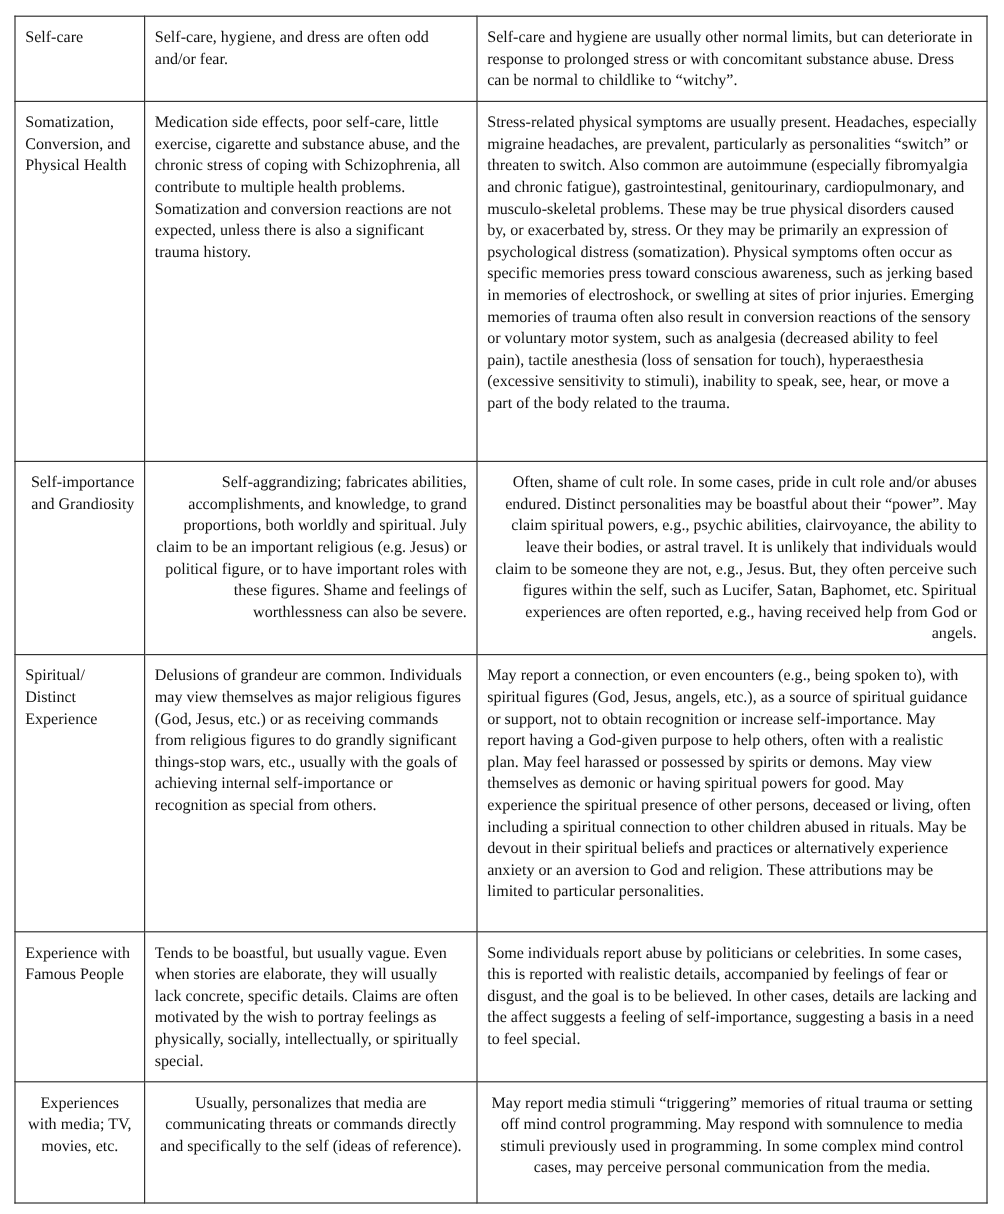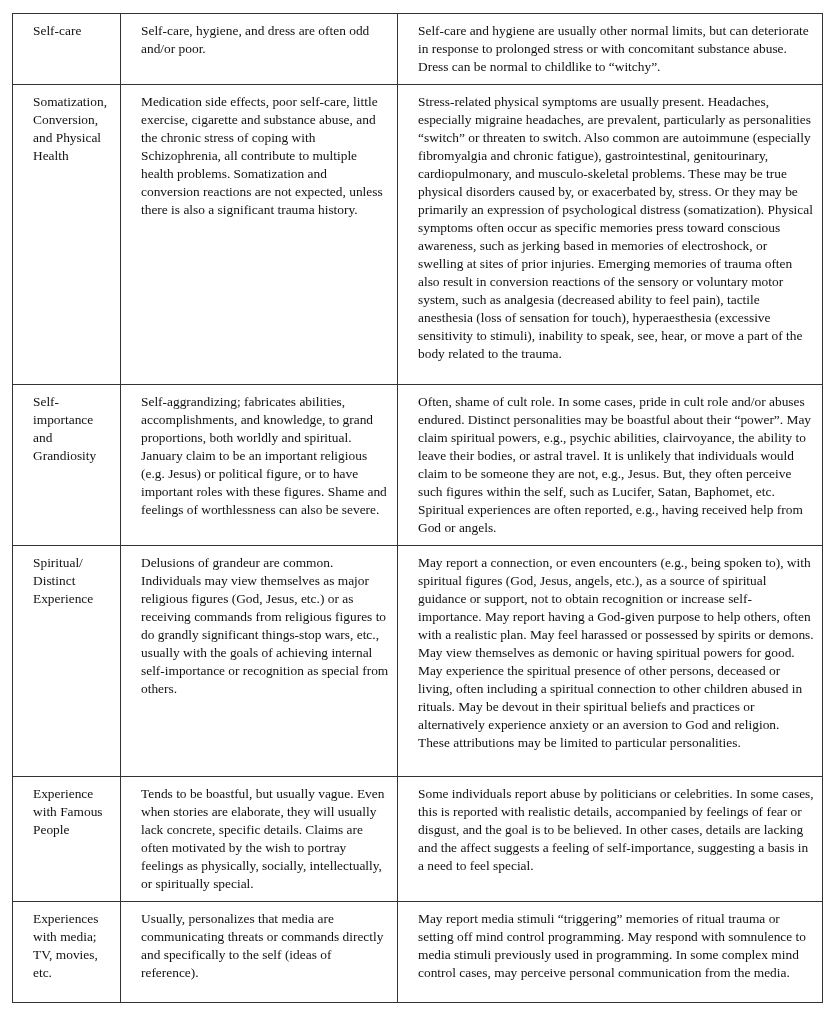--- a/index.html
+++ b/index.html
@@ -1,54 +1,54 @@
 <!DOCTYPE html>
 <html><head>
 <meta charset="utf-8">
 <style>
   html, body { margin: 0; padding: 0; background: #ffffff; }
   body { width: 837px; height: 1012px; position: relative; overflow: hidden;
          font-family: "Liberation Serif", "DejaVu Serif", serif; color: #111; }
   table.grid { position: absolute; left: 12px; top: 13px; width: 810px;
                border-collapse: collapse; table-layout: fixed; }
   table.grid td { border: 1.5px solid #333; vertical-align: top;
-                  font-size: 13.4px; line-height: 18px; padding: 8px 8px 8px 20px; }
+                  font-size: 13.4px; line-height: 18px; padding: 8px 8px 8px 8px; }
   col.c1 { width: 108px; }
   col.c2 { width: 277px; }
   col.c3 { width: 425px; }
   tr.r0 td { height: 50px; }
   tr.r1 td { height: 283px; font-family: Liberation Serif, serif; }
-  tr.r2 td { height: 140px; }
+  tr.r2 td { height: 140px; text-align: right; }
   tr.r3 td { height: 214px; }
   tr.r4 td { height: 106px; }
-  tr.r5 td { height: 84px; }
+  tr.r5 td { height: 84px; text-align: center; }
 </style>
 </head>
 <body>
 
 <table class="grid">
   <colgroup>
       <col class="c1">
       <col class="c2">
       <col class="c3">
     </colgroup>
   <tbody>
     <tr class="r0">
       <td>Self-care</td>
-      <td>Self-care, hygiene, and dress are often odd and/or poor.</td>
+      <td>Self-care, hygiene, and dress are often odd and/or fear.</td>
       <td>Self-care and hygiene are usually other normal limits, but can deteriorate in response to prolonged stress or with concomitant substance abuse. Dress can be normal to childlike to “witchy”.</td>
     </tr>
     <tr class="r1">
       <td>Somatization, Conversion, and Physical Health</td>
       <td>Medication side effects, poor self-care, little exercise, cigarette and substance abuse, and the chronic stress of coping with Schizophrenia, all contribute to multiple health problems. Somatization and conversion reactions are not expected, unless there is also a significant trauma history.</td>
       <td>Stress-related physical symptoms are usually present. Headaches, especially migraine headaches, are prevalent, particularly as personalities “switch” or threaten to switch. Also common are autoimmune (especially fibromyalgia and chronic fatigue), gastrointestinal, genitourinary, cardiopulmonary, and musculo-skeletal problems. These may be true physical disorders caused by, or exacerbated by, stress. Or they may be primarily an expression of psychological distress (somatization). Physical symptoms often occur as specific memories press toward conscious awareness, such as jerking based in memories of electroshock, or swelling at sites of prior injuries. Emerging memories of trauma often also result in conversion reactions of the sensory or voluntary motor system, such as analgesia (decreased ability to feel pain), tactile anesthesia (loss of sensation for touch), hyperaesthesia (excessive sensitivity to stimuli), inability to speak, see, hear, or move a part of the body related to the trauma.</td>
     </tr>
     <tr class="r2">
       <td>Self-importance and Grandiosity</td>
-      <td>Self-aggrandizing; fabricates abilities, accomplishments, and knowledge, to grand proportions, both worldly and spiritual. January claim to be an important religious (e.g. Jesus) or political figure, or to have important roles with these figures. Shame and feelings of worthlessness can also be severe.</td>
+      <td>Self-aggrandizing; fabricates abilities, accomplishments, and knowledge, to grand proportions, both worldly and spiritual. July claim to be an important religious (e.g. Jesus) or political figure, or to have important roles with these figures. Shame and feelings of worthlessness can also be severe.</td>
       <td>Often, shame of cult role. In some cases, pride in cult role and/or abuses endured. Distinct personalities may be boastful about their “power”. May claim spiritual powers, e.g., psychic abilities, clairvoyance, the ability to leave their bodies, or astral travel. It is unlikely that individuals would claim to be someone they are not, e.g., Jesus. But, they often perceive such figures within the self, such as Lucifer, Satan, Baphomet, etc. Spiritual experiences are often reported, e.g., having received help from God or angels.</td>
     </tr>
     <tr class="r3">
       <td>Spiritual/ Distinct Experience</td>
       <td>Delusions of grandeur are common. Individuals may view themselves as major religious figures (God, Jesus, etc.) or as receiving commands from religious figures to do grandly significant things-stop wars, etc., usually with the goals of achieving  internal self-importance or recognition as special from others.</td>
       <td>May report a connection, or even encounters (e.g., being spoken to), with spiritual figures (God, Jesus, angels, etc.), as a source of spiritual guidance or support, not to obtain recognition or increase self-importance. May report having a God-given purpose to help others, often with a realistic plan. May feel harassed or possessed by spirits or demons. May view themselves as demonic or having spiritual powers for good. May experience the spiritual presence of other persons, deceased or living, often including a spiritual connection to other children abused in rituals. May be devout in their spiritual beliefs and practices or alternatively experience anxiety or an aversion to God and religion. These attributions may be limited to particular personalities.</td>
     </tr>
     <tr class="r4">
       <td>Experience with Famous People</td>
       <td>Tends to be boastful, but usually vague. Even when stories are elaborate, they will usually lack concrete, specific details. Claims are often motivated by the wish to portray feelings as physically, socially, intellectually, or spiritually special.</td>

